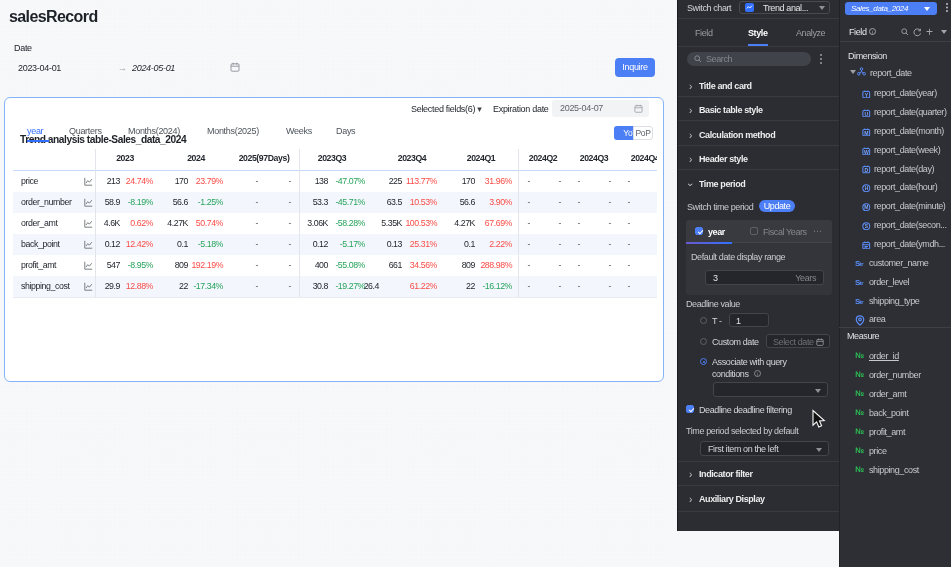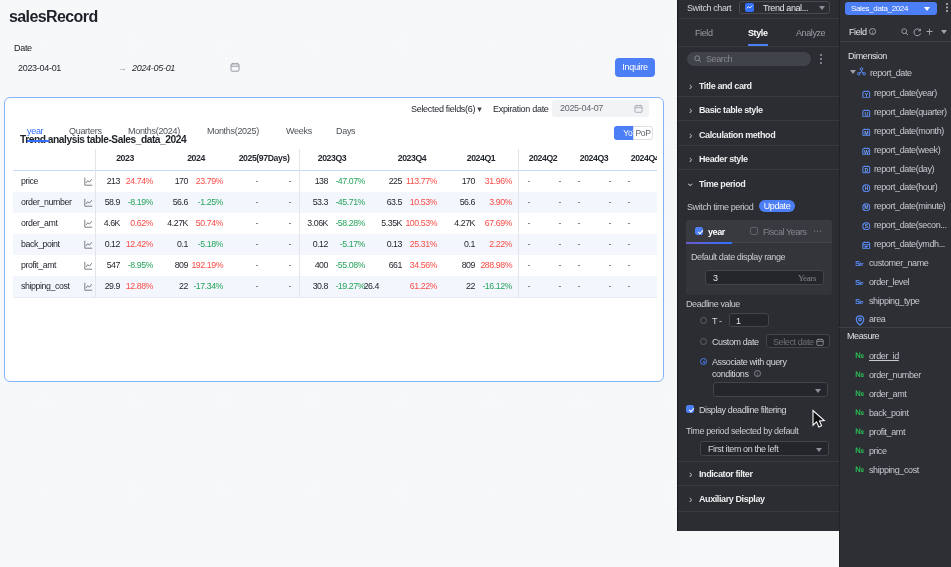--- a/index.html
+++ b/index.html
@@ -308,21 +308,21 @@
     <div class="abs" style="left:8px;top:220px;width:146px;height:23px;background:#383a40;border-radius:3px 3px 0 0;border-bottom:1px solid #42444a;"></div>
     <div class="cbx on" style="left:17px;top:227px;"></div>
     <div class="mtx" style="left:30px;top:227px;color:#fff;font-weight:bold;">year</div>
     <div class="cbx" style="left:72px;top:227px;"></div>
     <div class="mtx" style="left:85px;top:227px;color:#85888e;">Fiscal Years</div>
     <div class="mtx" style="left:135px;top:226px;color:#85888e;">⋯</div>
     <div class="abs" style="left:8px;top:242px;width:46px;height:2px;background:linear-gradient(90deg,#6a5acd,#3370ff);"></div>
     <div class="mtx" style="left:13px;top:252px;color:#c9cbcf;">Default date display range</div>
     <div class="inp" style="left:27px;top:270px;width:119px;height:15px;">
       <span style="position:absolute;left:7px;top:0;line-height:15px;color:#e4e5e7;">3</span>
-      <span style="position:absolute;right:7px;top:0;line-height:15px;color:#84878d;font-family:Liberation Serif, serif;">Years</span>
+      <span style="position:absolute;right:7px;top:0;line-height:15px;color:#84878d;">Years</span>
     </div>
     <div class="mtx" style="left:8px;top:299px;color:#c9cbcf;">Deadline value</div>
     <div class="radio" style="left:22px;top:317px;"></div>
     <div class="mtx" style="left:34px;top:316px;color:#d4d6d9;">T -</div>
     <div class="inp" style="left:51px;top:313px;width:40px;height:14px;">
         <span style="position:absolute;left:6px;top:0;line-height:14px;color:#e4e5e7;">1</span>
       </div>
     <div class="radio" style="left:22px;top:338px;"></div>
     <div class="mtx" style="left:34px;top:337px;color:#d4d6d9;">Custom date</div>
     <div class="inp" style="left:88px;top:334px;width:64px;height:14px;">
@@ -333,39 +333,39 @@
         </svg>
     </div>
     <div class="radio sel" style="left:22px;top:358px;"></div>
     <div class="mtx" style="left:34px;top:357px;color:#d4d6d9;">Associate with query</div>
     <div class="mtx" style="left:34px;top:369px;color:#d4d6d9;">conditions</div>
     <div class="icirc" style="left:76px;top:370px;">i</div>
     <div class="inp" style="left:35px;top:382px;width:115px;height:15px;">
         <div class="mcaret" style="right:6px;top:6px;"></div>
       </div>
     <div class="cbx on" style="left:8px;top:405px;"></div>
-    <div class="mtx" style="left:21px;top:405px;color:#d4d6d9;">Display deadline filtering</div>
+    <div class="mtx" style="left:21px;top:405px;color:#d4d6d9;">Deadline deadline filtering</div>
     <div class="mtx" style="left:8px;top:426px;color:#c9cbcf;">Time period selected by default</div>
     <div class="inp" style="left:22px;top:441px;width:129px;height:15px;">
       <span style="position:absolute;left:7px;top:0;line-height:15px;color:#d4d6d9;">First item on the left</span>
       <div class="mcaret" style="right:6px;top:6px;"></div>
     </div>
     <div class="mhr" style="top:461px;"></div>
     <div class="sect" style="top:469px;"><span class="chev">›</span>Indicator filter</div>
     <div class="mhr" style="top:485px;"></div>
     <div class="sect" style="top:494px;"><span class="chev">›</span>Auxiliary Display</div>
     <div class="mhr" style="top:511px;"></div>
   </div>
 
   <svg class="abs" style="left:811px;top:409px;z-index:50;" width="16" height="22" viewBox="0 0 16 22">
       <path d="M2 1.5 L2 16.2 L5.6 12.9 L7.8 18 L10.6 16.8 L8.5 11.9 L13.3 11.5 Z" fill="#111" stroke="#fafafa" stroke-width="1.1"></path>
     </svg>
 
   <div class="rp">
-    <div class="abs" style="left:5px;top:1.5px;width:92px;height:13px;background:#4c7ef5;border-radius:3px;">
+    <div class="abs" style="left:5px;top:1.5px;width:92px;height:13px;background:#4c7ef5;border-radius:3px;font-style:italic;">
       <span style="position:absolute;left:6px;top:0;line-height:13px;color:#fff;font-size:8px;letter-spacing:-0.35px;">Sales_data_2024</span>
       <span class="wcaret" style="right:7px;top:5.5px;"></span>
     </div>
     <div class="vdots2" style="left:106px;top:3px;"></div>
     <div class="rtx" style="left:9px;top:27px;color:#e8e9eb;">Field</div>
     <div class="icirc2" style="left:29px;top:28px;">i</div>
     <svg class="abs" style="left:61px;top:28px;" width="8" height="8" viewBox="0 0 8 8">
         <circle cx="3.2" cy="3.2" r="2.4" fill="none" stroke="#a2a5ab" stroke-width="0.9"></circle>
         <path d="M5 5 L7 7" stroke="#a2a5ab" stroke-width="0.9"></path>
       </svg>

